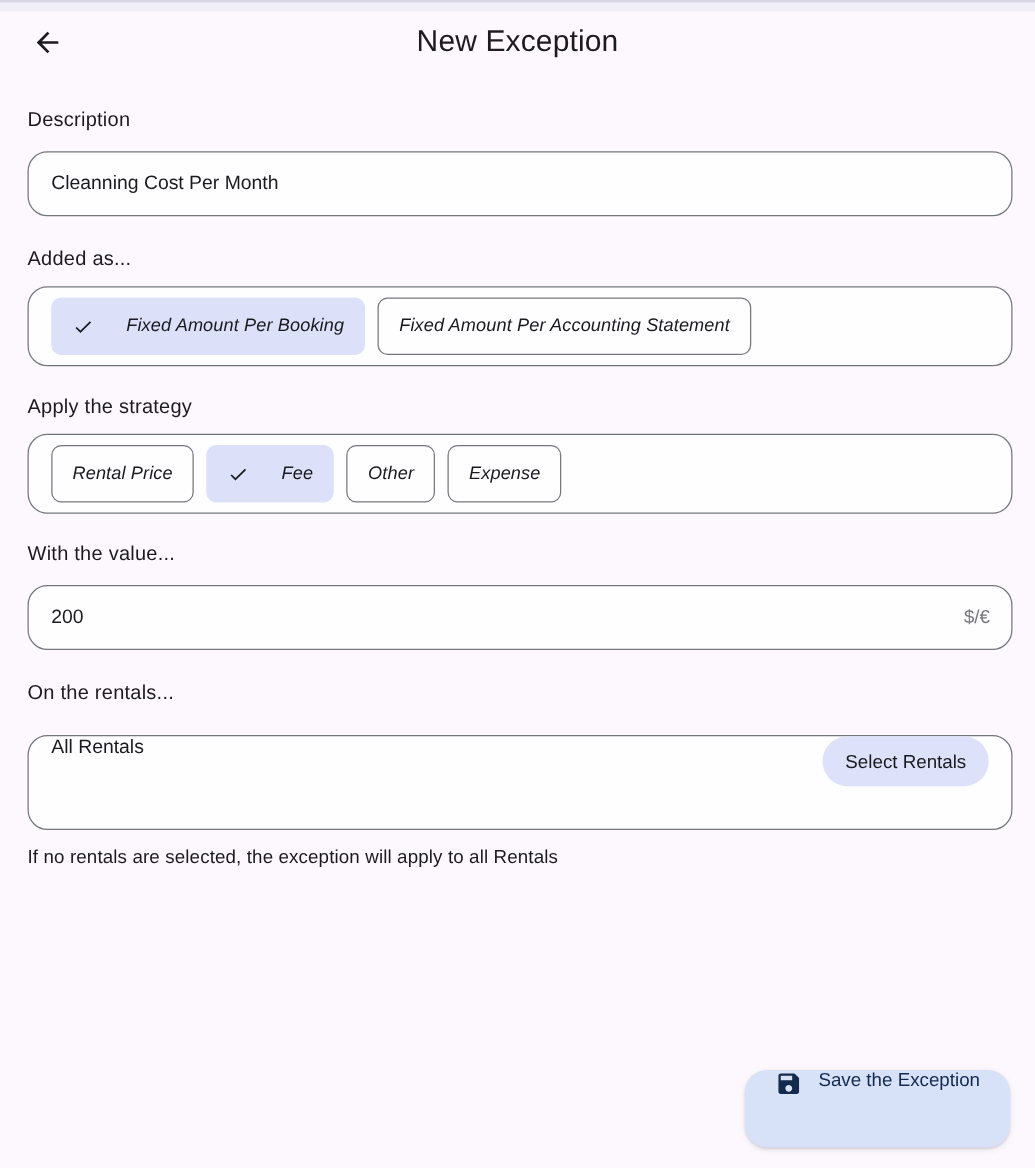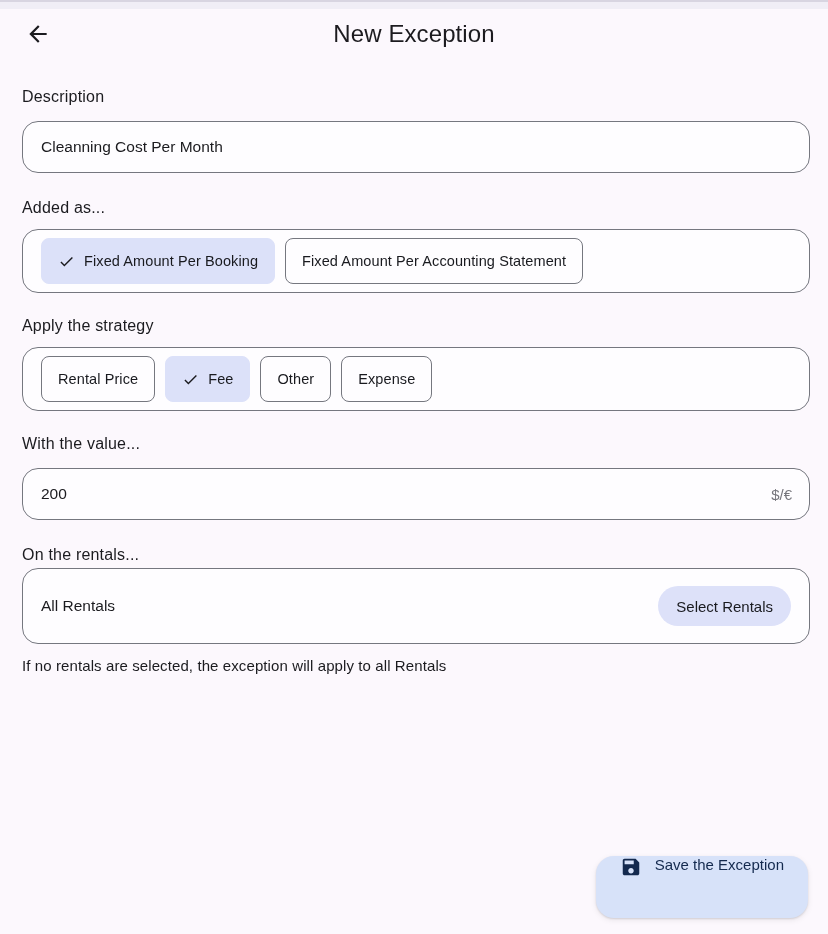--- a/index.html
+++ b/index.html
@@ -97,44 +97,45 @@
     height: 64px;
     display: flex;
     align-items: center;
     gap: 10px;
     padding: 0 18px;
   }
   .chip {
     height: 36px;
     display: inline-flex;
     align-items: center;
-    gap: 9px;
+    gap: 26px;
     padding: 4px 16px;
     border-radius: 8px;
     font-size: 14.5px;
     color: #191a1f;
     letter-spacing: 0.1px;
     cursor: pointer;
     border: 1px solid #75777f;
     background: #fefdff;
     white-space: nowrap;
+    font-style: italic;
   }
   .chip.selected {
     background: #dce1f9;
     border-color: #dce1f9;
   }
   .rentals-box {
     box-sizing: border-box;
-    margin-top: 4px;
+    margin-top: 24px;
     border: 1px solid #75777f;
     border-radius: 16px;
     background: #fefdff;
     height: 76px;
     display: flex;
-    align-items: center;
+    align-items: flex-start;
     justify-content: space-between;
     padding: 0 18px;
   }
   .rentals-value {
     font-size: 15.5px;
     color: #1b1b1f;
   }
   .pill-btn {
     height: 40px;
     display: inline-flex;

